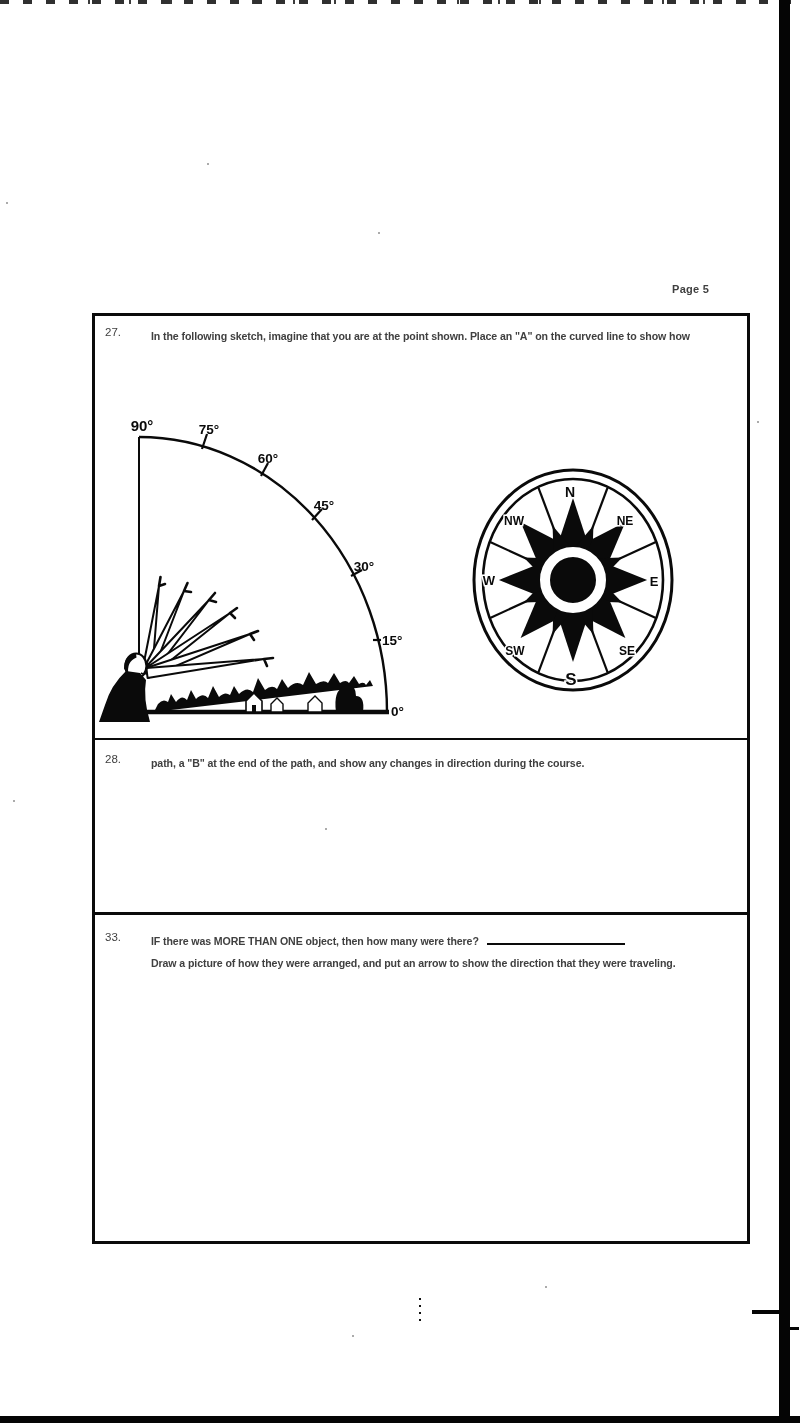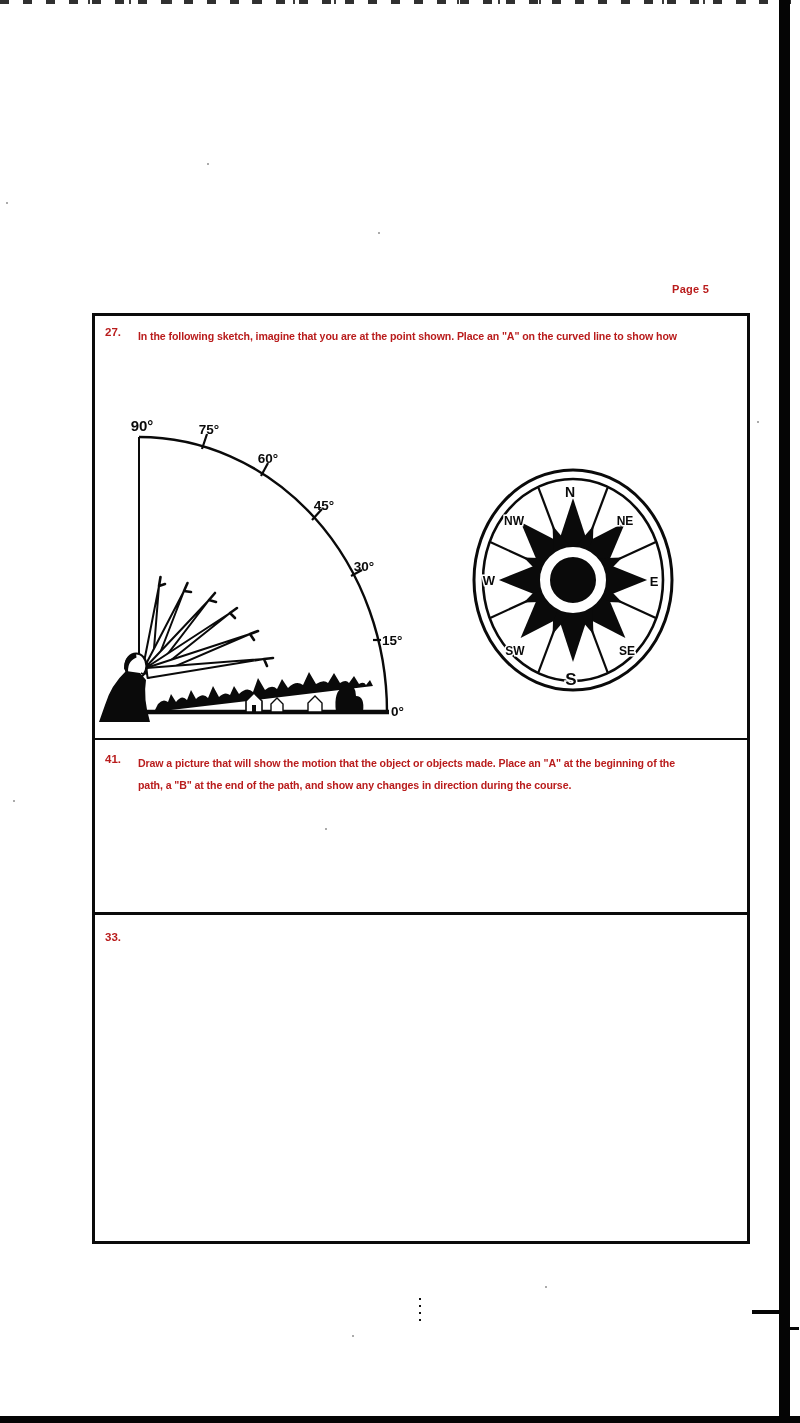--- a/index.html
+++ b/index.html
@@ -1,18 +1,18 @@
 <!DOCTYPE html>
 <html><head>
 <meta charset="utf-8">
 <style>
   html,body{margin:0;padding:0;background:#e8e8e8;}
   .page{
     position:relative; width:800px; height:1423px; background:#ffffff;
-    font-family:"Liberation Sans",sans-serif; color:#b91c1c; overflow:hidden;
+    font-family:"Liberation Sans",sans-serif; color:#404040; overflow:hidden;
   }
   
   .top-edge{position:absolute;top:0;left:0;width:800px;height:4px;
     background:
       repeating-linear-gradient(90deg,#0c0c0c 0 9px,transparent 9px 23px),
       repeating-linear-gradient(90deg,transparent 0 6px,#1a1a1a 6px 8px,transparent 8px 41px);
     opacity:.85;}
   .right-bar{position:absolute;top:0;left:779px;width:11px;height:1423px;background:#050505;}
   .bottom-bar{position:absolute;top:1416px;left:0;width:800px;height:7px;background:#050505;}
   .dash-a{position:absolute;top:1310px;left:752px;width:27px;height:4px;background:#050505;}
@@ -23,25 +23,25 @@
 
   .page-num{position:absolute;top:283px;left:672px;font-size:11px;font-weight:700;letter-spacing:.3px;}
 
   .form-box{position:absolute;top:313px;left:92px;width:652px;height:925px;
     border:3px solid #0a0a0a;}
   .sec{position:relative;box-sizing:border-box;}
   .sec27{height:422px;}
   .sec28{height:174px;border-top:2px solid #0a0a0a;}
   .sec29{height:323px;border-top:3px solid #0a0a0a;}
 
-  .qnum{position:absolute;left:10px;font-size:11.5px;font-weight:700;}
+  .qnum{position:absolute;left:10px;font-size:11.5px;font-weight:400;}
   .sec27 .qnum{top:10px;}
   .sec28 .qnum{top:13px;}
   .sec29 .qnum{top:16px;}
-  .qtext{position:absolute;left:43px;top:0;width:606px;}
+  .qtext{position:absolute;left:56px;top:0;width:606px;}
   .sec27 .qtext{top:10px;}
   .sec28 .qtext{top:13px;}
   .sec29 .qtext{top:16px;}
   .tline{white-space:nowrap;font-size:10.6px;font-weight:700;line-height:21.5px;letter-spacing:-.1px;}
   .it{font-style:italic;}
   .blank{display:inline-block;width:138px;height:10px;border-bottom:2.5px solid #0a0a0a;margin-left:8px;}
 
   .sketch{position:absolute;left:3px;top:94px;}
   .compass{position:absolute;left:375px;top:150px;}
   .anglbl{font-family:"Liberation Sans",sans-serif;font-weight:700;fill:#0a0a0a;}
@@ -176,27 +176,28 @@
           <text class="cplbl" x="157" y="189" font-size="12" text-anchor="middle">SE</text>
           <text class="cplbl" x="101" y="219" font-size="17" text-anchor="middle">S</text>
           <text class="cplbl" x="45" y="189" font-size="12" text-anchor="middle">SW</text>
           <text class="cplbl" x="19" y="119" font-size="13" text-anchor="middle">W</text>
           <text class="cplbl" x="44" y="59" font-size="12" text-anchor="middle">NW</text>
         </g>
       </svg>
     </section>
 
     <section class="sec sec28">
-      <span class="qnum">41.</span>
+      <span class="qnum">28.</span>
       <div class="qtext">
-        <div class="tline">Draw a picture that will show the motion that the object or objects made. Place an "A" at the beginning of the</div>
         <div class="tline">path, a "B" at the end of the path, and show any changes in direction during the course.</div>
       </div>
     </section>
 
     <section class="sec sec29">
       <span class="qnum">33.</span>
       <div class="qtext">
+        <div class="tline"><span>IF there was MORE THAN ONE object, then how many were there?</span><span class="blank"></span></div>
+        <div class="tline">Draw a picture of how they were arranged, and put an arrow to show the direction that they were traveling.</div>
       </div>
     </section>
 
   </div>
 </div>
 
 </body></html>

